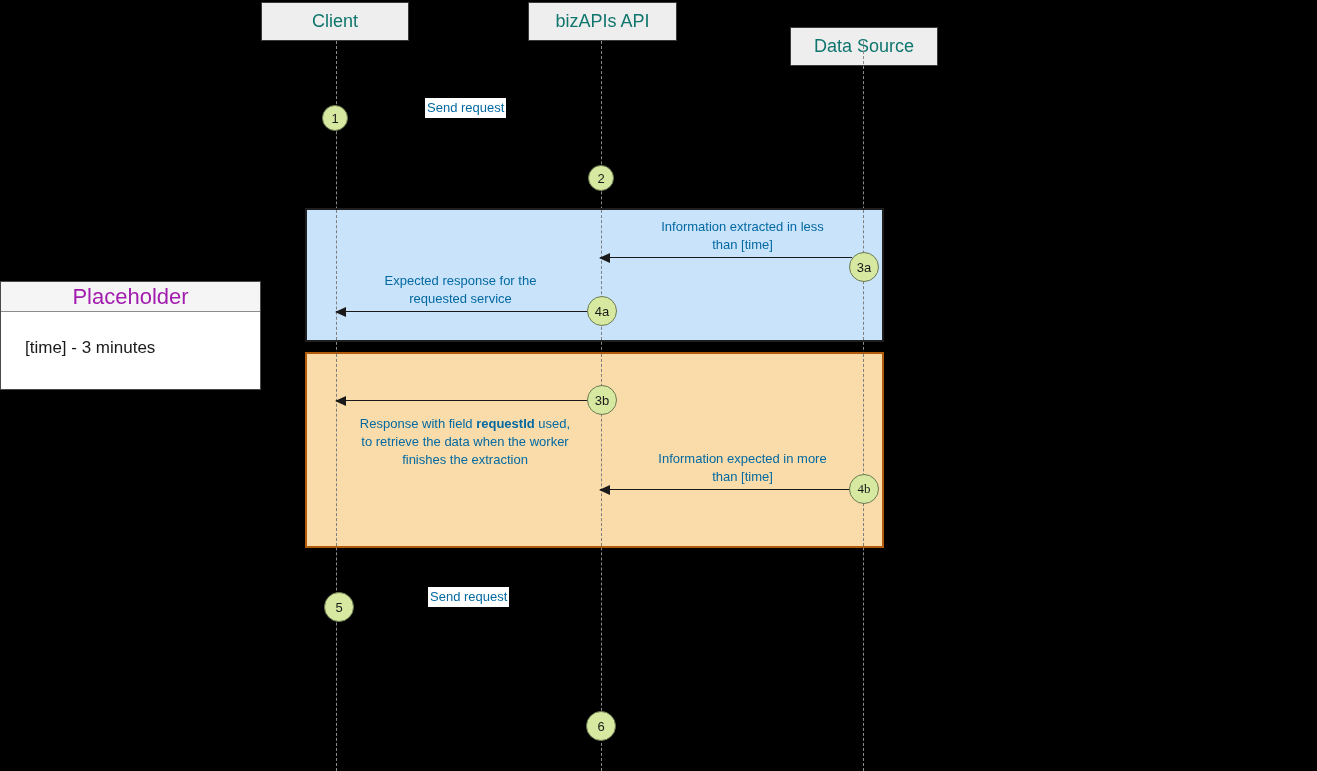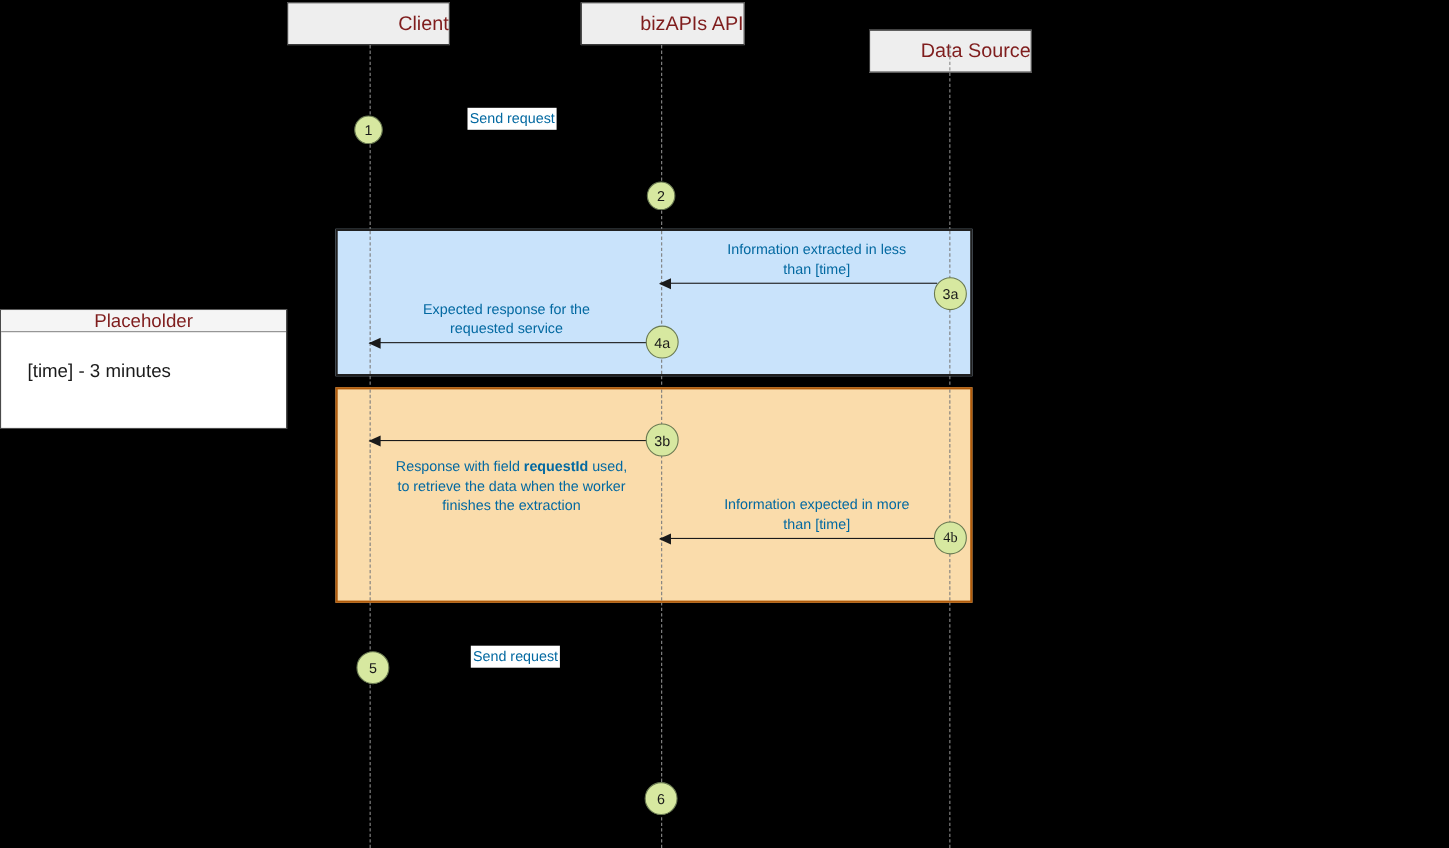--- a/index.html
+++ b/index.html
@@ -24,23 +24,23 @@
   }
 
   
   .participant {
     position: absolute;
     box-sizing: border-box;
     background: #eeeeee;
     border: 1px solid #3a3a3a;
     display: flex;
     align-items: center;
-    justify-content: flex-end;
+    justify-content: center;
     font-size: 18px;
-    color: #7f1d1d;
+    color: #0f766e;
     height: 39px;
     top: 2px;
   }
 
   
   .lifeline {
     position: absolute;
     width: 0;
     border-left: 1.5px dashed #8a8a8a;
     top: 41px;
@@ -125,28 +125,28 @@
   
   .note {
     position: absolute;
     box-sizing: border-box;
     background: #ffffff;
     border: 1px solid #4a4a4a;
     z-index: 10;
   }
   .note-header {
     box-sizing: border-box;
-    height: 20px;
+    height: 30px;
     background: #f5f5f5;
     border-bottom: 1px solid #8c8c8c;
     display: flex;
     align-items: center;
     justify-content: center;
-    font-size: 17px;
-    color: #7f1d1d;
+    font-size: 22px;
+    color: #a21caf;
   }
   .note-body {
     box-sizing: border-box;
     padding: 26px 8px 0 24px;
     font-size: 17px;
     color: #1a1a1a;
   }
 </style>
 </head>
 <body>

